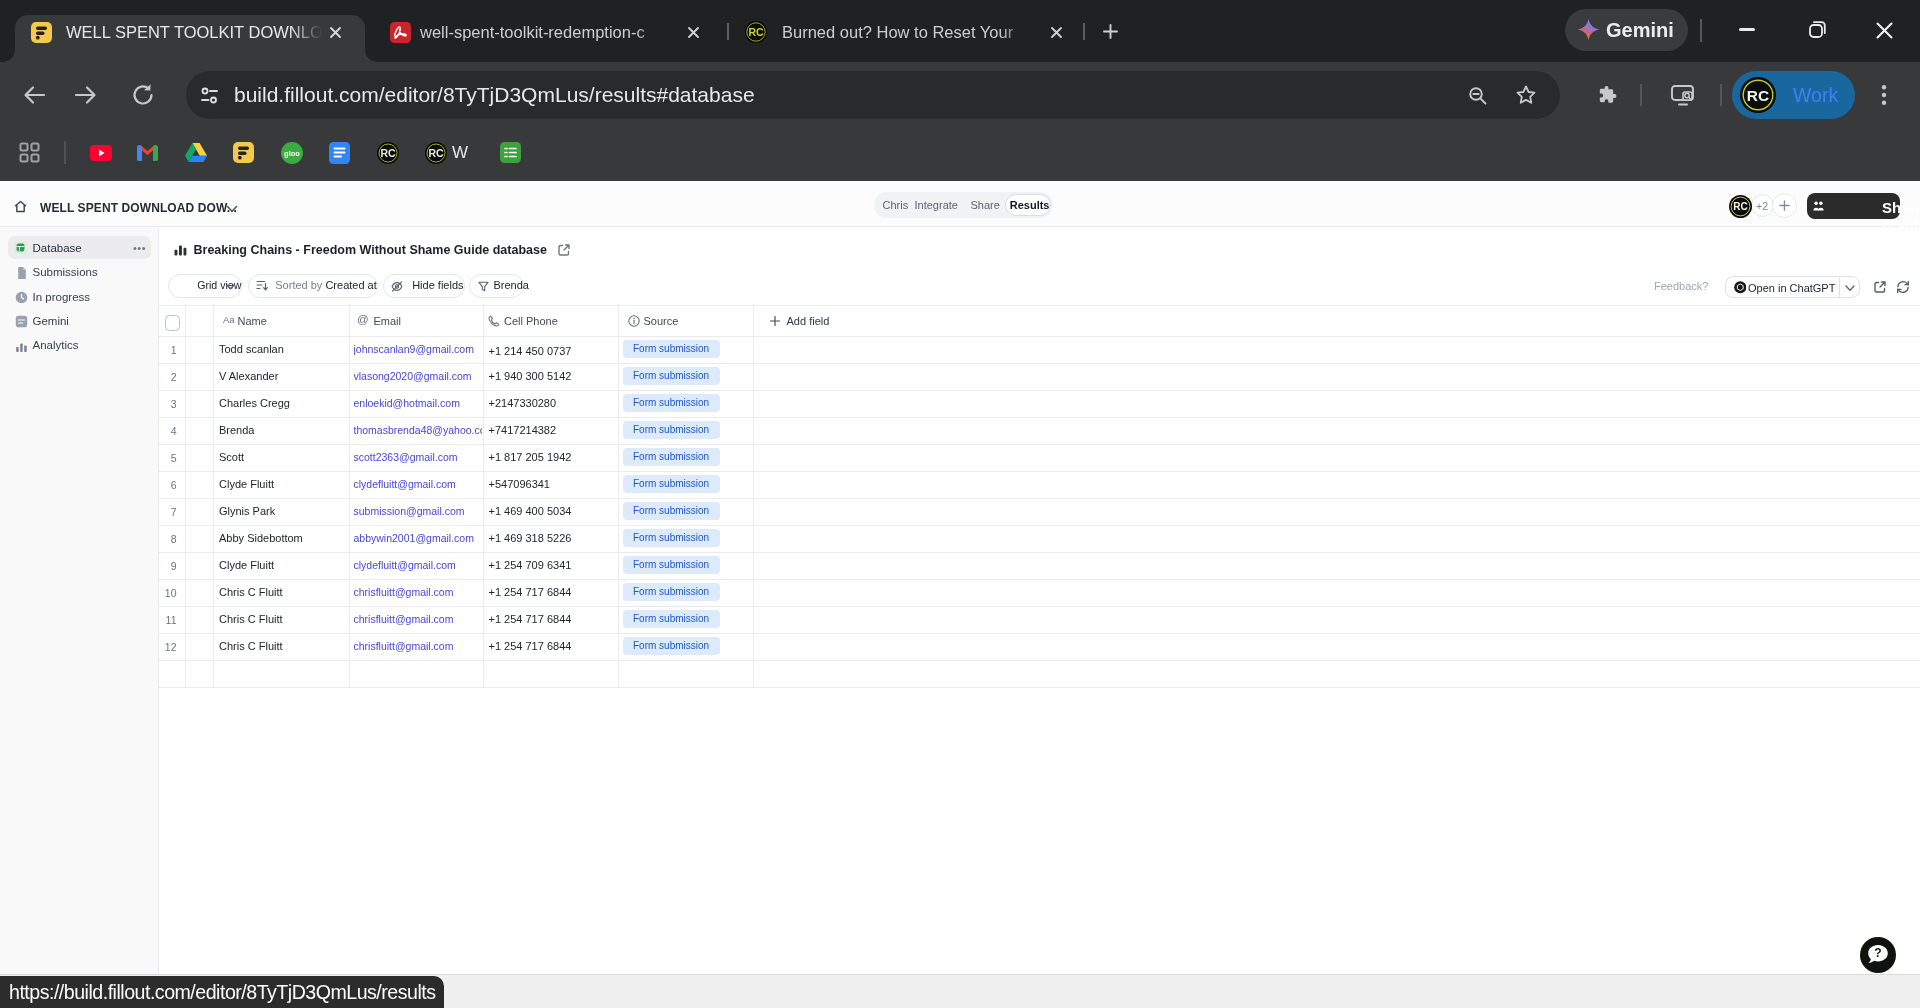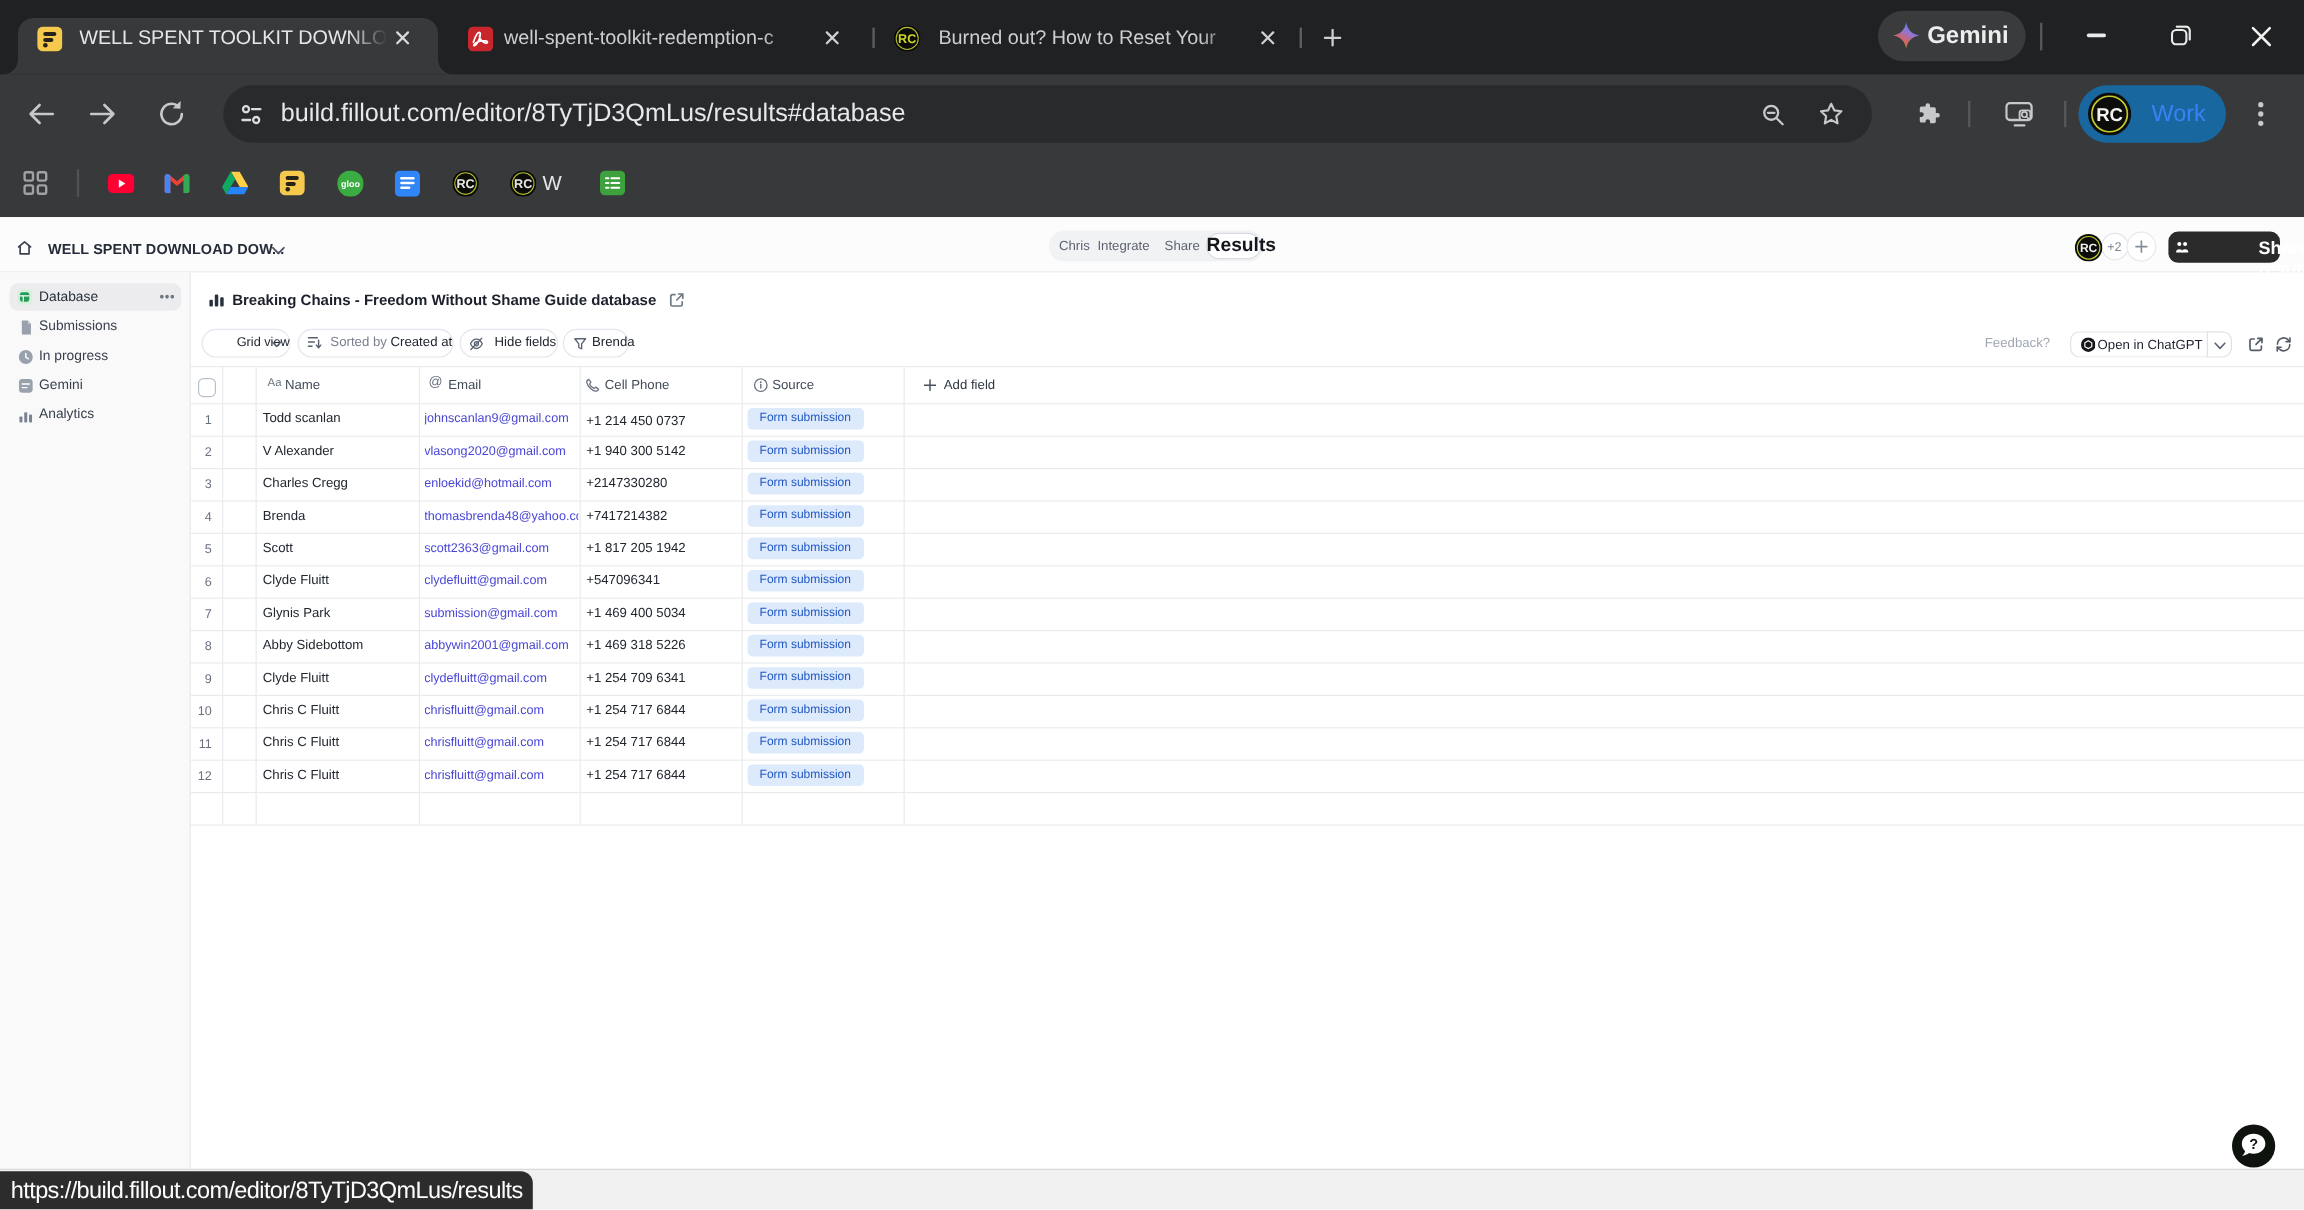--- a/index.html
+++ b/index.html
@@ -15,21 +15,21 @@
       -webkit-mask-image:linear-gradient(90deg,#000 87%,rgba(0,0,0,0) 99.5%); mask-image:linear-gradient(90deg,#000 87%,rgba(0,0,0,0) 99.5%); }
 .vsep { position:absolute; width:2px; background:#5c5d60; }
 #omni { position:absolute; left:186px; top:71px; width:1374px; height:48px; border-radius:24px; background:#292a2c; }
 #profile { position:absolute; left:1732px; top:71px; width:123px; height:48px; border-radius:24px; background:#18679f; }
 #gemini { position:absolute; left:1565px; top:8.5px; width:123px; height:42px; border-radius:21px; background:#3a3b3d; }
 #app { position:absolute; left:0; top:181px; width:1920px; height:827px; background:#fff; }
 #apphead { position:absolute; left:0; top:181px; width:1920px; height:46px; background:#fcfcfd; border-bottom:1px solid #e9eaed; }
 #sidebar { position:absolute; left:0; top:227px; width:159px; height:748px; background:#f9f9fa; border-right:1px solid #e8e9ec; }
 #segw { position:absolute; left:873.5px; top:191.5px; width:179.5px; height:26px; border-radius:13px; background:#f1f2f4; }
 .seg { position:absolute; top:7px; font-size:11px; color:#5c6472; }
-#segr { position:absolute; left:131px; top:2px; width:46px; height:22px; background:#fff; border:1px solid #d9dce2; border-radius:11px; font-size:16px; font-weight:600; color:#14171d; text-align:right; line-height:20px; }
+#segr { position:absolute; left:131px; top:2px; width:46px; height:22px; background:#fff; border:1px solid #d9dce2; border-radius:11px; font-size:11px; font-weight:600; color:#14171d; text-align:right; line-height:20px; }
 .pbtn { position:absolute; top:274px; height:23.5px; border:1px solid #e3e6ec; border-radius:12px; background:#fff; font-size:11px; color:#20252f; line-height:21.5px; white-space:nowrap;text-align:right; }
 .hl { position:absolute; left:159px; width:1761px; height:1px; background:#eaebee; }
 .vl { position:absolute; width:1px; background:#eaebee; }
 .th { position:absolute; top:314.5px; font-size:11px; color:#424a57; }
 .rn { position:absolute; left:159px; width:17.5px; text-align:right; font-size:10.5px; color:#6a7280; }
 .cn { position:absolute; left:219px; font-size:11px; color:#21262f; }
 .ce { position:absolute; left:353.5px; width:128.5px; font-size:10.5px; color:#4946d5; white-space:nowrap; overflow:hidden; }
 .cp { position:absolute; left:488.5px; font-size:11px; color:#21262f; }
 .cs { position:absolute; left:622.5px; height:17.5px; background:#dceafc; border-radius:4px; font-size:10px; color:#2157c4; line-height:17.5px; padding:0 10.5px; }
 #strip { position:absolute; left:0; top:974px; width:1920px; height:34px; background:#f0f0f1; border-top:1px solid #dadbde; }

